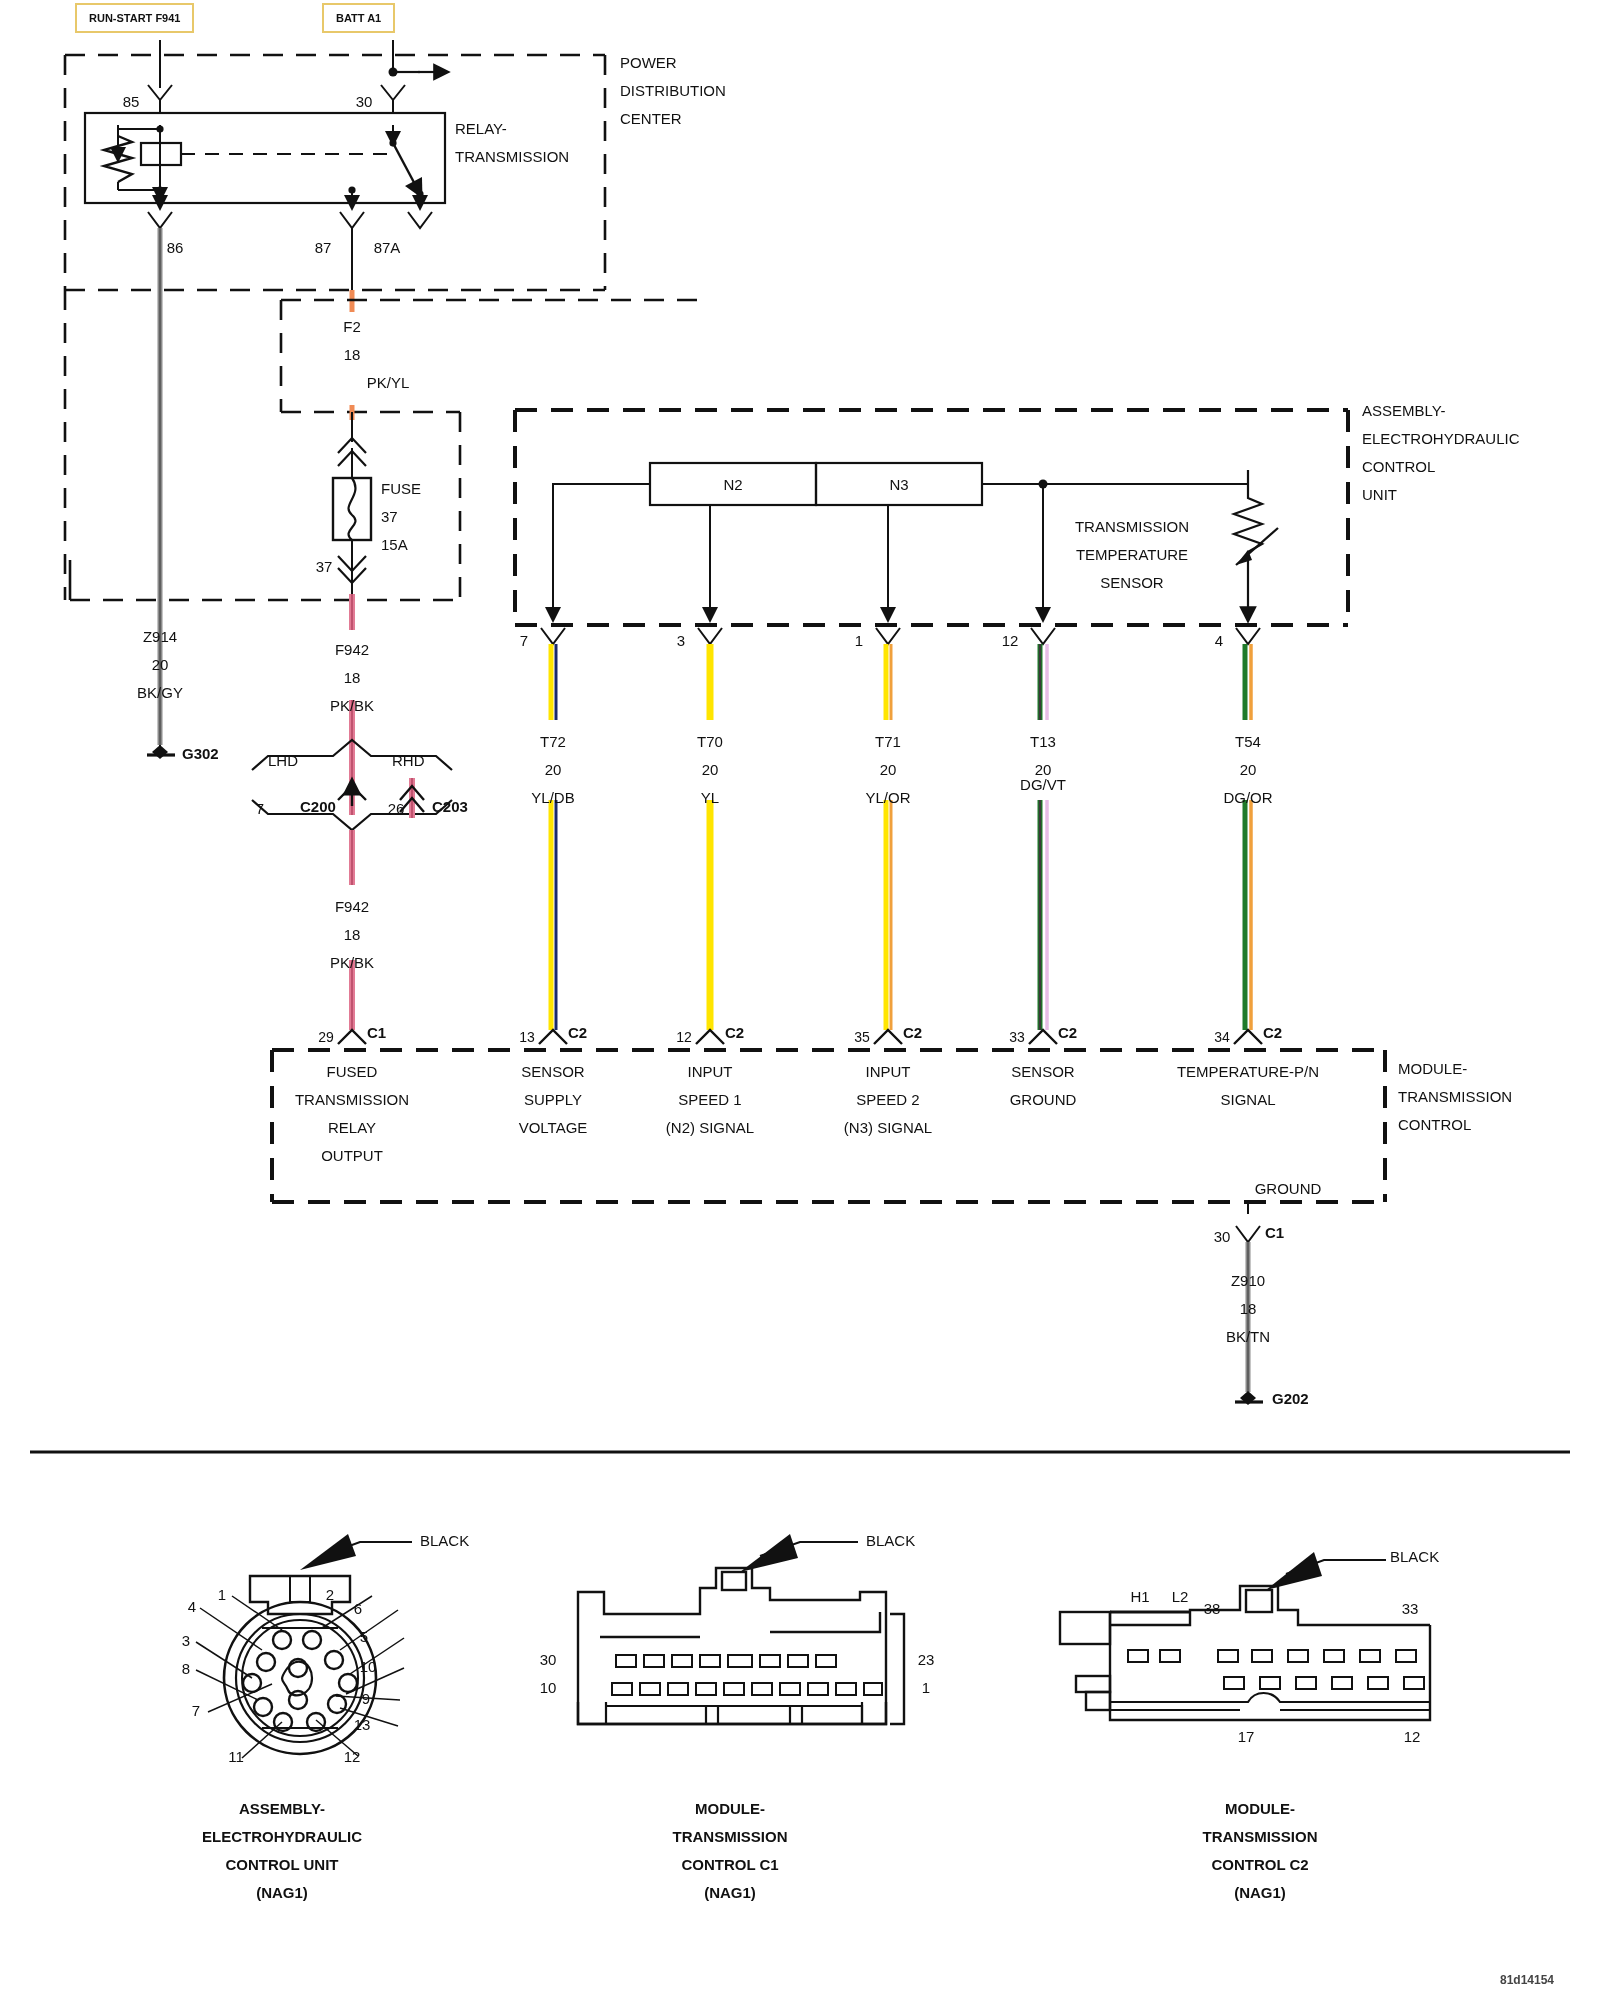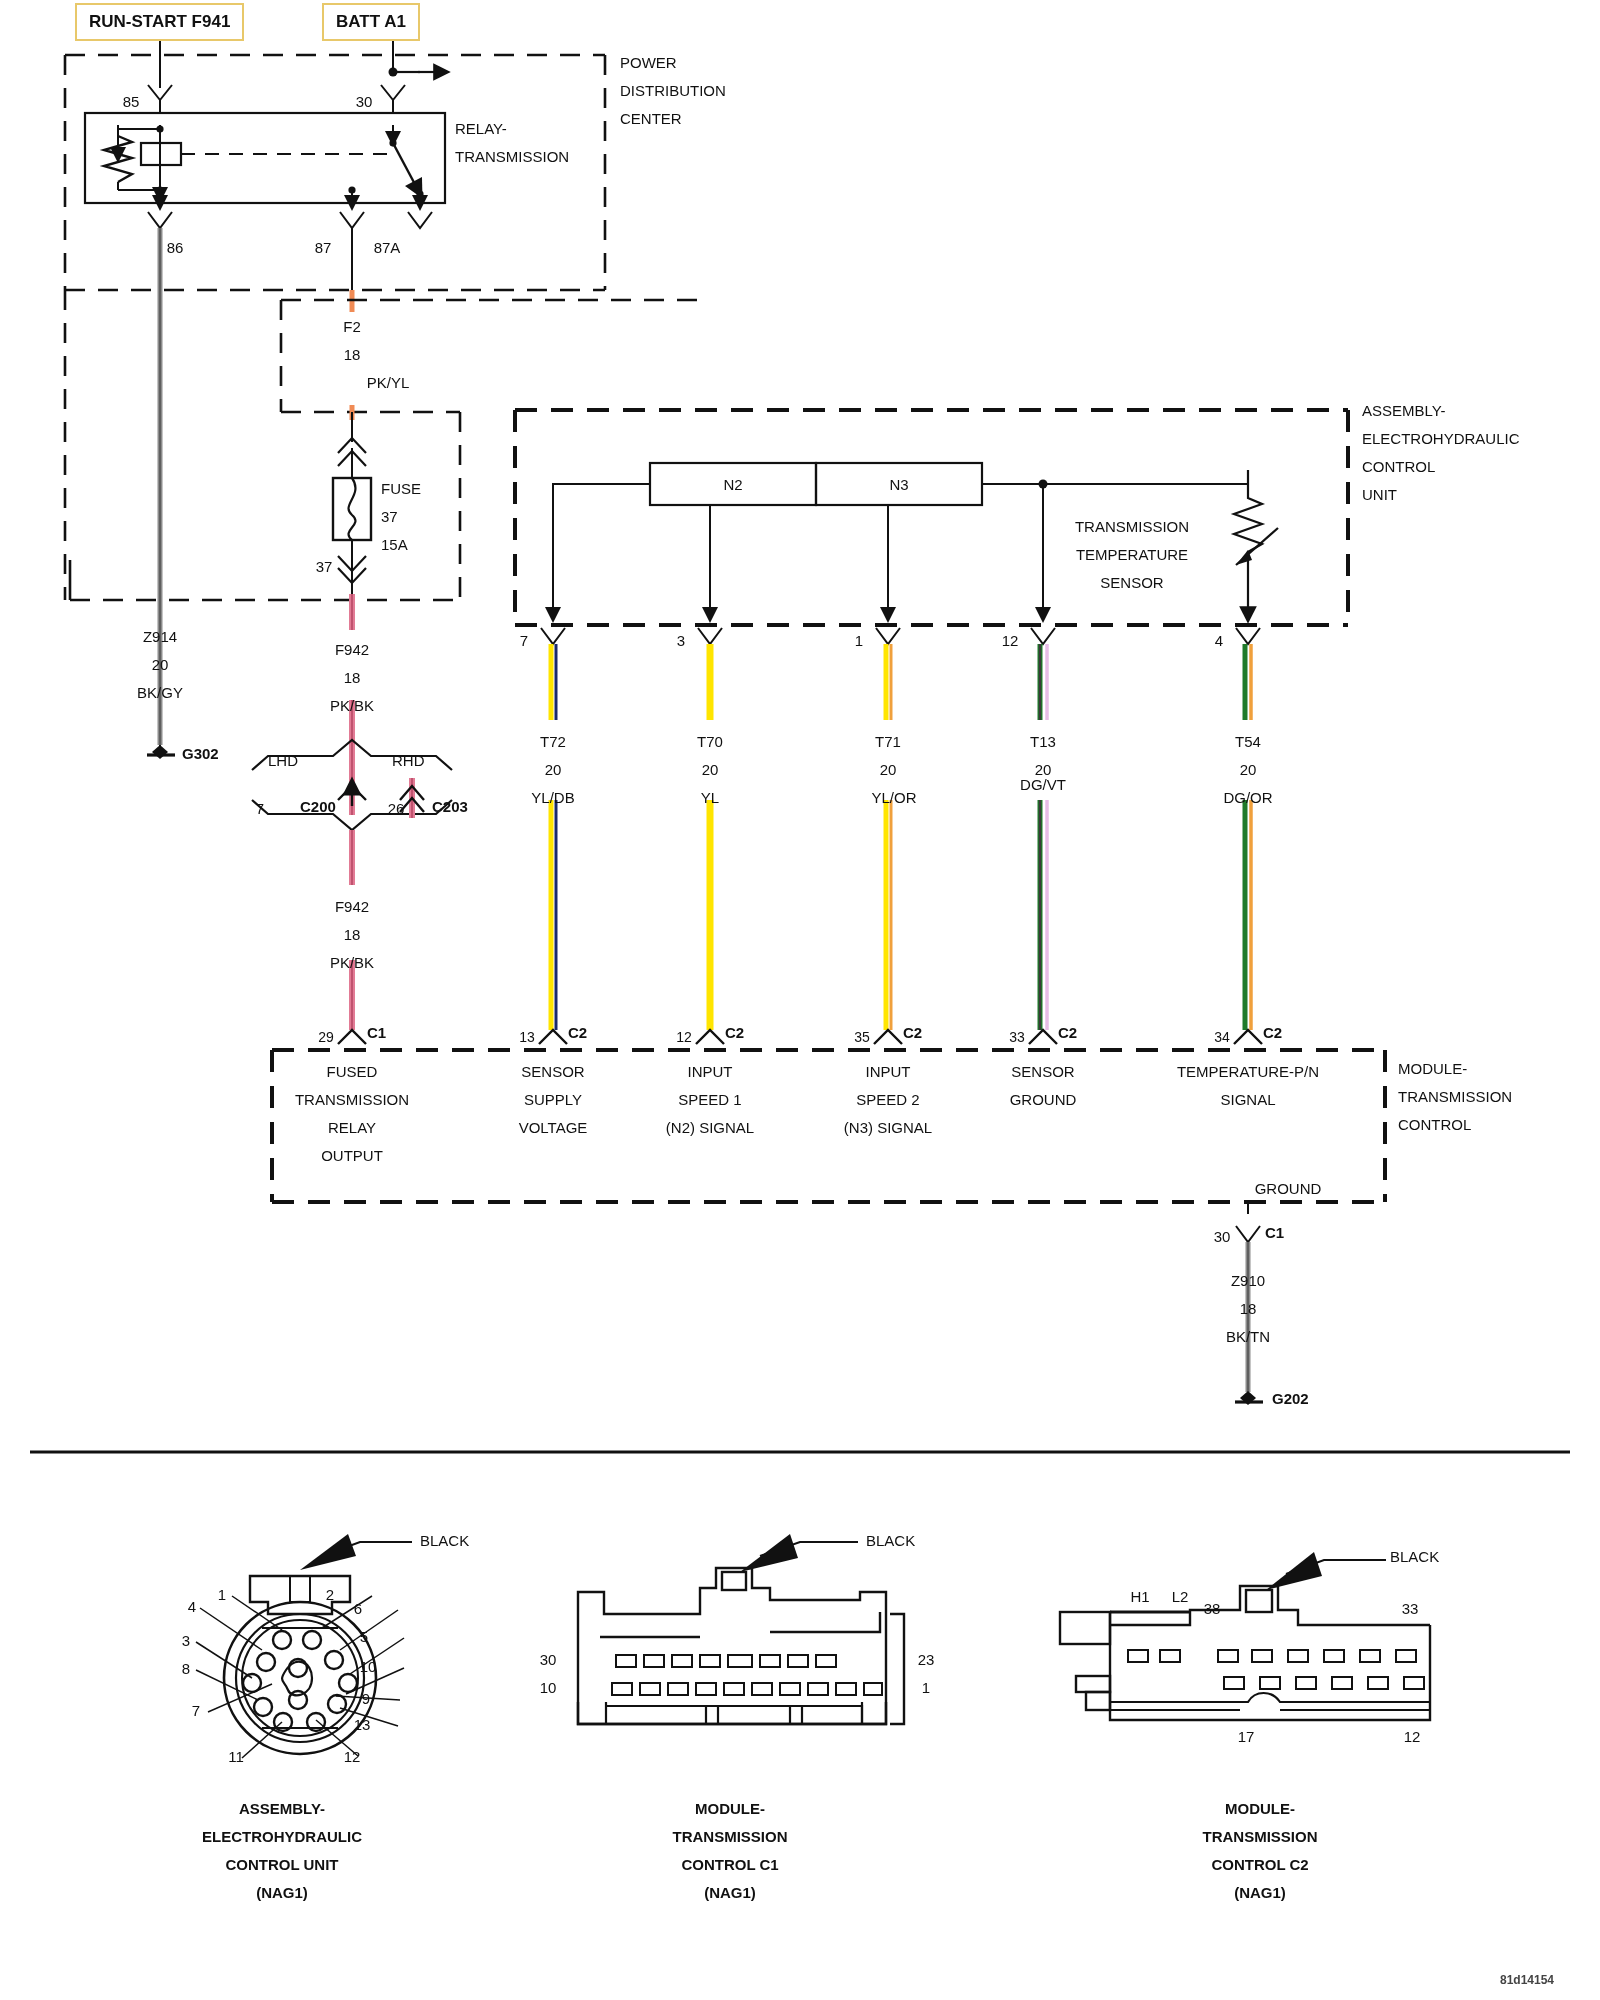--- a/index.html
+++ b/index.html
@@ -5,21 +5,21 @@
   html,body{margin:0;padding:0;background:#fff;}
   body{width:1600px;height:2000px;position:relative;
        font-family:"Liberation Sans", sans-serif; color:#1a1a1a;}
   #root{position:relative;width:1600px;height:2000px;overflow:hidden;}
   .txt{position:absolute;font-size:15px;line-height:17px;white-space:pre;color:#111;}
   .txt.c{transform:translateX(-50%);text-align:center;}
   .txt.b{font-weight:bold;}
   .sm{font-size:14px;}
   svg{position:absolute;left:0;top:0;}
   .fusebox{position:absolute;border:2.5px solid #e8c86a;background:#fff;}
-  .fusebox span{display:block;font-size:17px;font-weight:bold;padding:7px 12px;color:#111;}
+  .fusebox span{display:block;font-size:11px;font-weight:bold;padding:7px 12px;color:#111;}
 </style>
 </head>
 <body>
 
 <div id="root">
 
 <svg width="1600" height="2000" viewBox="0 0 1600 2000">
   <defs>
     <marker id="ar" markerWidth="9" markerHeight="9" refX="4.5" refY="4.5" orient="auto">
       <path d="M0.5,0.5 L8.5,4.5 L0.5,8.5 z" fill="#111"></path>
@@ -403,21 +403,21 @@
 <div class="txt c" style="left:553px;top:733px;">T72</div>
 <div class="txt c" style="left:553px;top:761px;">20</div>
 <div class="txt c" style="left:553px;top:789px;">YL/DB</div>
 
 <div class="txt c" style="left:710px;top:733px;">T70</div>
 <div class="txt c" style="left:710px;top:761px;">20</div>
 <div class="txt c" style="left:710px;top:789px;">YL</div>
 
 <div class="txt c" style="left:888px;top:733px;">T71</div>
 <div class="txt c" style="left:888px;top:761px;">20</div>
-<div class="txt c" style="left:888px;top:789px;margin-left:6px;">YL/OR</div>
+<div class="txt c" style="left:888px;top:789px;">YL/OR</div>
 
 <div class="txt c" style="left:1043px;top:733px;">T13</div>
 <div class="txt c" style="left:1043px;top:761px;">20</div>
 <div class="txt c" style="left:1043px;top:776px;">DG/VT</div>
 
 <div class="txt c" style="left:1248px;top:733px;">T54</div>
 <div class="txt c" style="left:1248px;top:761px;">20</div>
 <div class="txt c" style="left:1248px;top:789px;">DG/OR</div>
 
 <div class="txt c sm" style="left:326px;top:1029px;">29</div>

